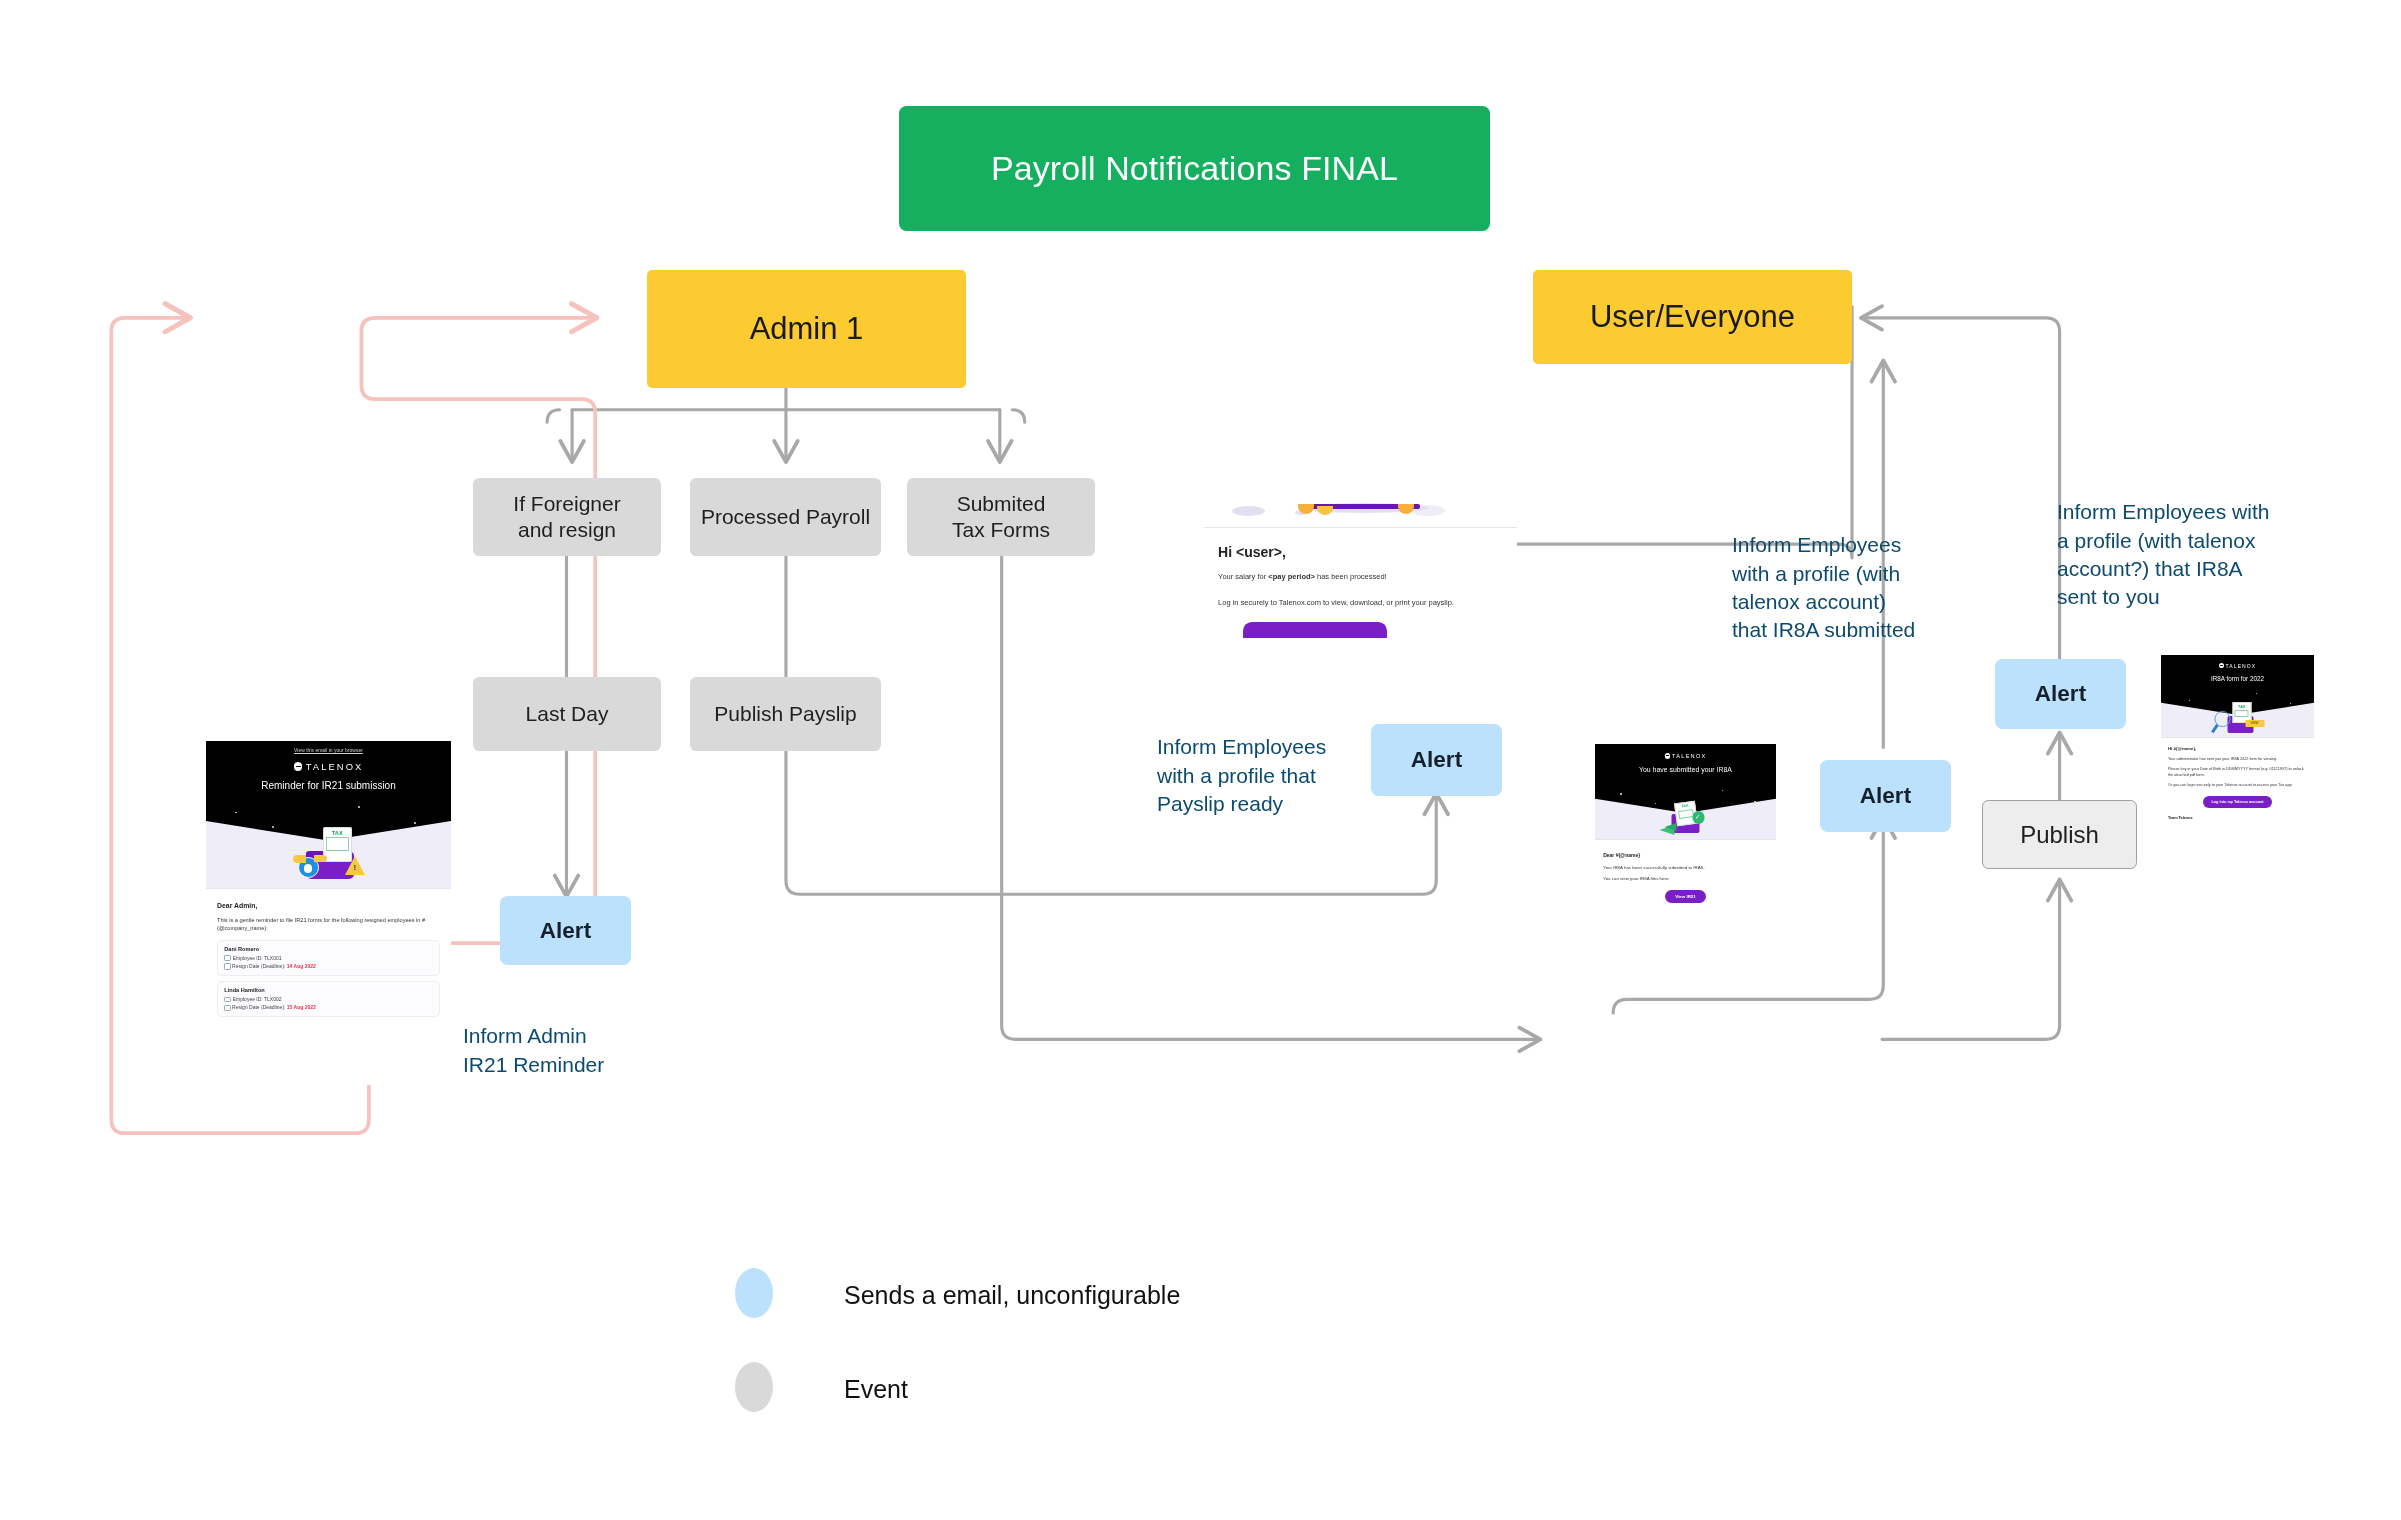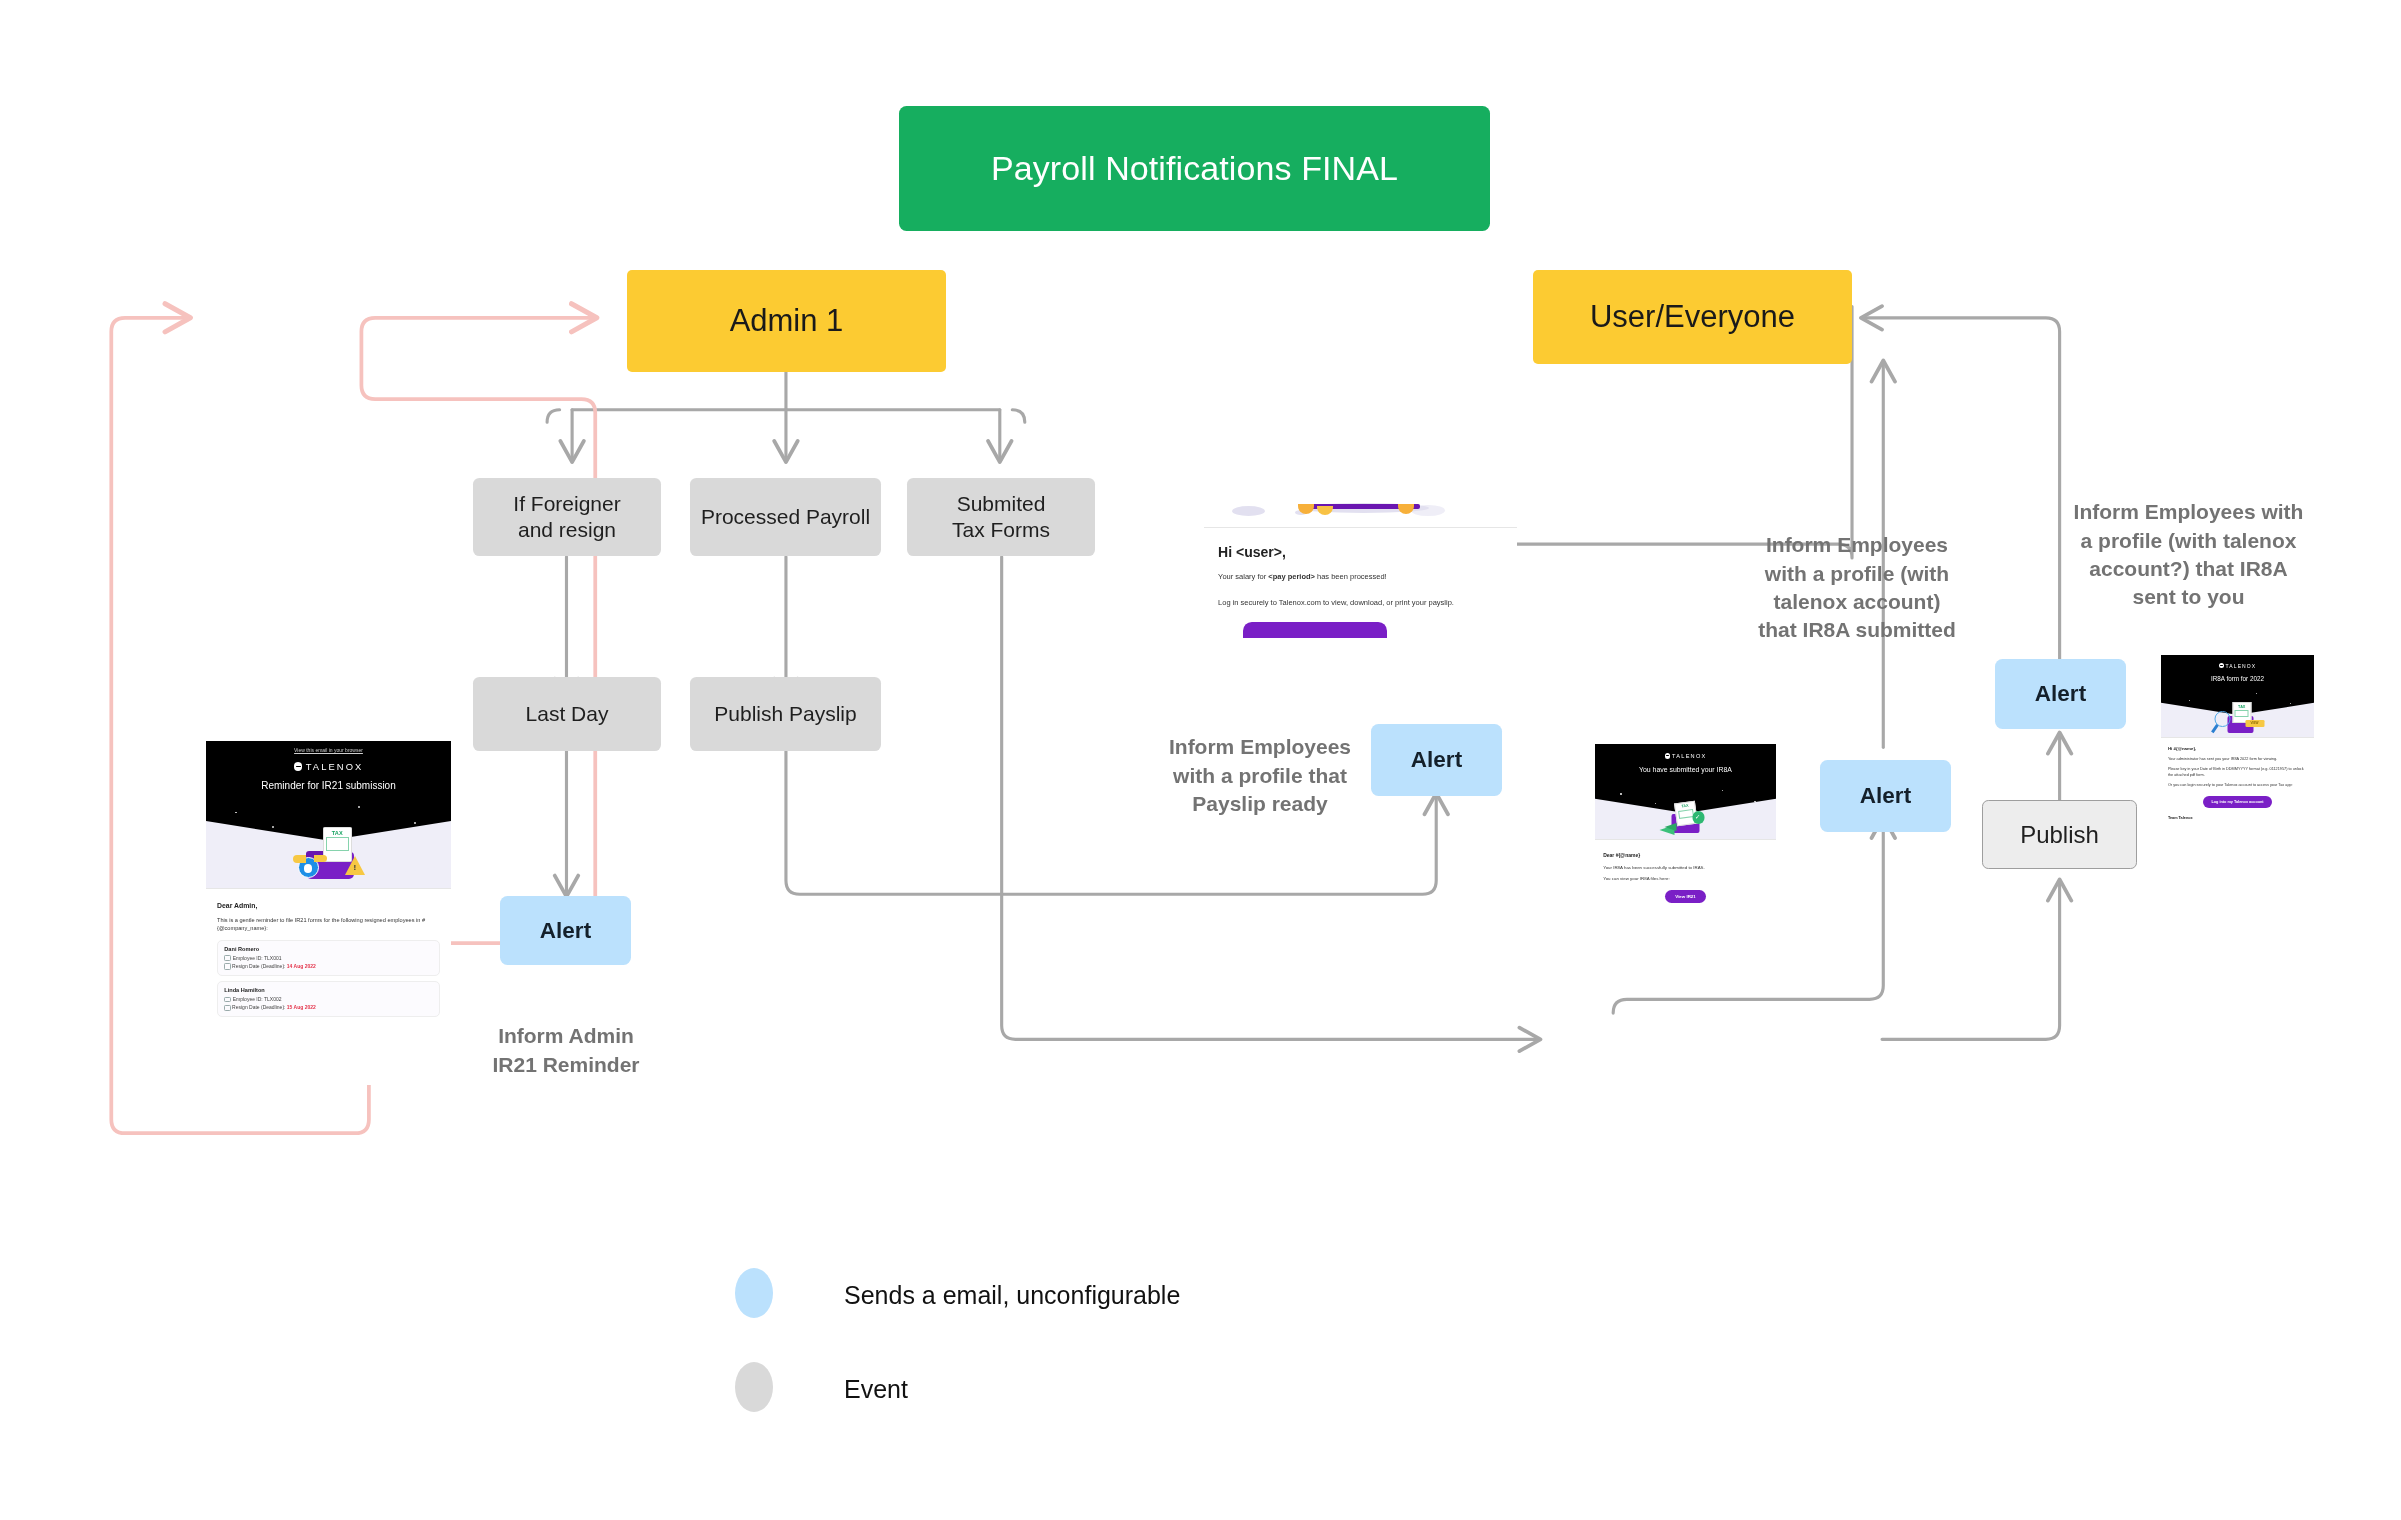--- a/index.html
+++ b/index.html
@@ -29,22 +29,22 @@
     font-size:21px;font-weight:400;line-height:1.25;
   }
   .event.outlined{background:#EDEDED;border:1.9px solid #9e9e9e;}
   
   .alert{
     background:#BBE1FD;color:#14202b;border-radius:7.5px;
     font-size:22.5px;font-weight:700;
   }
   
   .anno{
-    position:absolute;color:#737373;font-size:21px;line-height:1.35;
-    text-align:center;box-sizing:border-box;font-weight:bold;
+    position:absolute;color:#0c4a6e;font-size:21px;line-height:1.35;
+    text-align:left;box-sizing:border-box;
   }
 
   
   .legend-dot{position:absolute;border-radius:50%;}
   .legend-label{position:absolute;font-size:25px;color:#111;line-height:1;}
 
   
   .email{position:absolute;background:#fff;overflow:hidden;box-sizing:border-box;}
   .em-hero{position:relative;background:#000;width:100%;overflow:hidden;}
   .em-viewlink{color:#cfcfcf;text-decoration:underline;text-align:center;display:block;}
@@ -119,21 +119,21 @@
       <path d="M800,1508 L612,1508 q-22,0 -22,22 L590,1790 q0,22 -22,22 L200,1812 q-22,0 -22,-22 L178,530 q0,-22 22,-22 L300,508" marker-end="url(#arrP)"></path>
 
       <path d="M905,1502 L930,1502 q22,0 22,-22 L952,660 q0,-22 -22,-22 L600,638 q-22,0 -22,-22 L578,530 q0,-22 22,-22 L950,508" marker-end="url(#arrP)"></path>
     </g>
   </svg>
 
   <div class="node title-node" style="left:899px;top:106px;width:591px;height:125px;">
     <span>Payroll Notifications FINAL</span>
   </div>
 
-  <div class="node lane" style="left:627px;top:270px;width:319px;height:102px;">
+  <div class="node lane" style="left:647px;top:270px;width:319px;height:118px;">
     <span>Admin 1</span>
   </div>
   <div class="node lane" style="left:1533px;top:270px;width:319px;height:94px;">
     <span>User/Everyone</span>
   </div>
 
   <div class="node event" style="left:473px;top:478px;width:188px;height:78px;">
     <span style="white-space:pre-line">If Foreigner
 and resign</span>
   </div>

